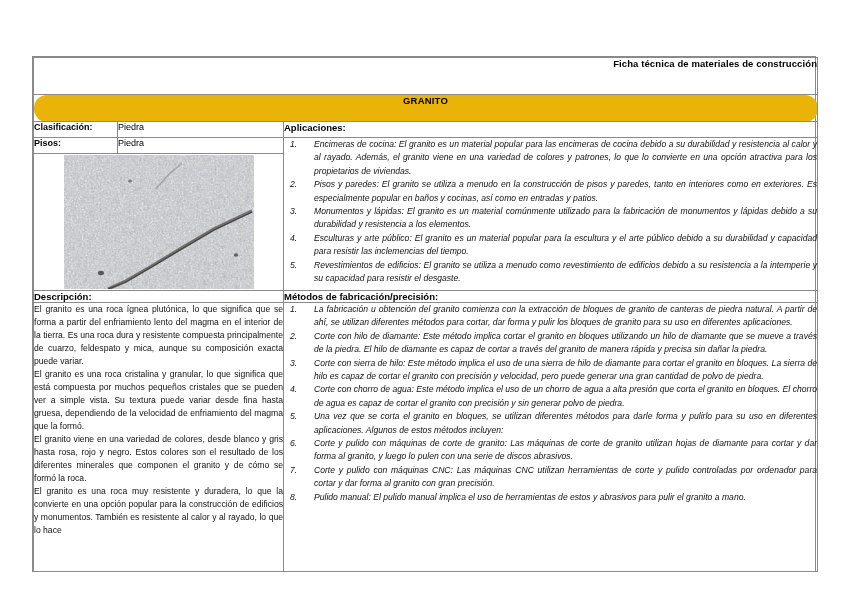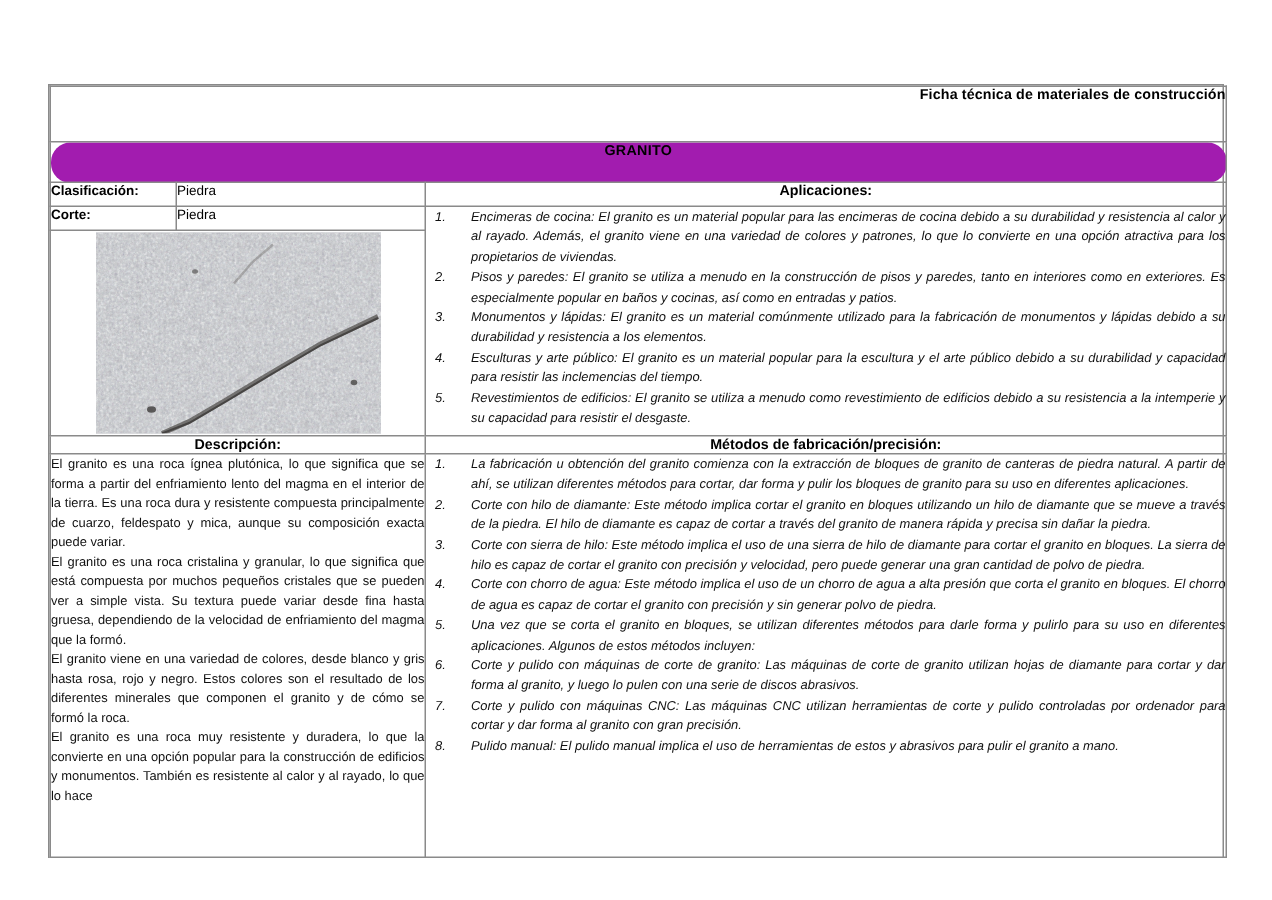--- a/index.html
+++ b/index.html
@@ -29,34 +29,34 @@
   }
 
   
   .title-cell{
     height:36px;text-align:right;vertical-align:middle;
     font-size:9.5px;font-weight:bold;color:#000;
     letter-spacing:.1px;
   }
   
   .banner-cell{
-    background:#a21caf;height:26px;text-align:center;vertical-align:middle;
+    background:#eab308;height:26px;text-align:center;vertical-align:middle;
     font-size:9.5px;font-weight:bold;color:#000;letter-spacing:.2px;border-radius:13px;
   }
   
   .spec-label{
     width:84px;font-size:9px;font-weight:bold;color:#000;
     padding:3px 0 3px 6px;height:15px;vertical-align:middle;
   }
   .spec-value{
     font-size:9px;color:#000;padding:3px 0 3px 7px;height:15px;vertical-align:middle;
   }
   
   .sect-head{
-    text-align:center;font-size:9.5px;font-weight:bold;color:#000;
+    font-size:9.5px;font-weight:bold;color:#000;
     padding:3px 0 4px 0;vertical-align:middle;
   }
   
   .img-cell{padding:0;height:136px;text-align:center;vertical-align:top;}
   .granite{
     width:190px;height:134px;margin:1px auto 0 auto;display:block;
     position:relative;overflow:hidden;
     background-color:#b9bcc0;
   }
   .granite .tex{position:absolute;inset:0;}
@@ -107,21 +107,21 @@
           <td class="banner-cell" colspan="3">GRANITO</td>
         </tr>
 
         <tr>
           <td class="spec-label">Clasificación:</td>
           <td class="spec-value">Piedra</td>
           <td class="sect-head" rowspan="1">Aplicaciones:</td>
         </tr>
 
         <tr>
-          <td class="spec-label">Corte:</td>
+          <td class="spec-label">Pisos:</td>
           <td class="spec-value">Piedra</td>
           <td class="apps-cell" rowspan="2">
             <ol class="numlist" id="apps-list">
                 <li>Encimeras de cocina: El granito es un material popular para las encimeras de cocina debido a su durabilidad y resistencia al calor y al rayado. Además, el granito viene en una variedad de colores y patrones, lo que lo convierte en una opción atractiva para los propietarios de viviendas.</li>
                 <li>Pisos y paredes: El granito se utiliza a menudo en la construcción de pisos y paredes, tanto en interiores como en exteriores. Es especialmente popular en baños y cocinas, así como en entradas y patios.</li>
                 <li>Monumentos y lápidas: El granito es un material comúnmente utilizado para la fabricación de monumentos y lápidas debido a su durabilidad y resistencia a los elementos.</li>
                 <li>Esculturas y arte público: El granito es un material popular para la escultura y el arte público debido a su durabilidad y capacidad para resistir las inclemencias del tiempo.</li>
                 <li>Revestimientos de edificios: El granito se utiliza a menudo como revestimiento de edificios debido a su resistencia a la intemperie y su capacidad para resistir el desgaste.</li>
               </ol>
           </td>

